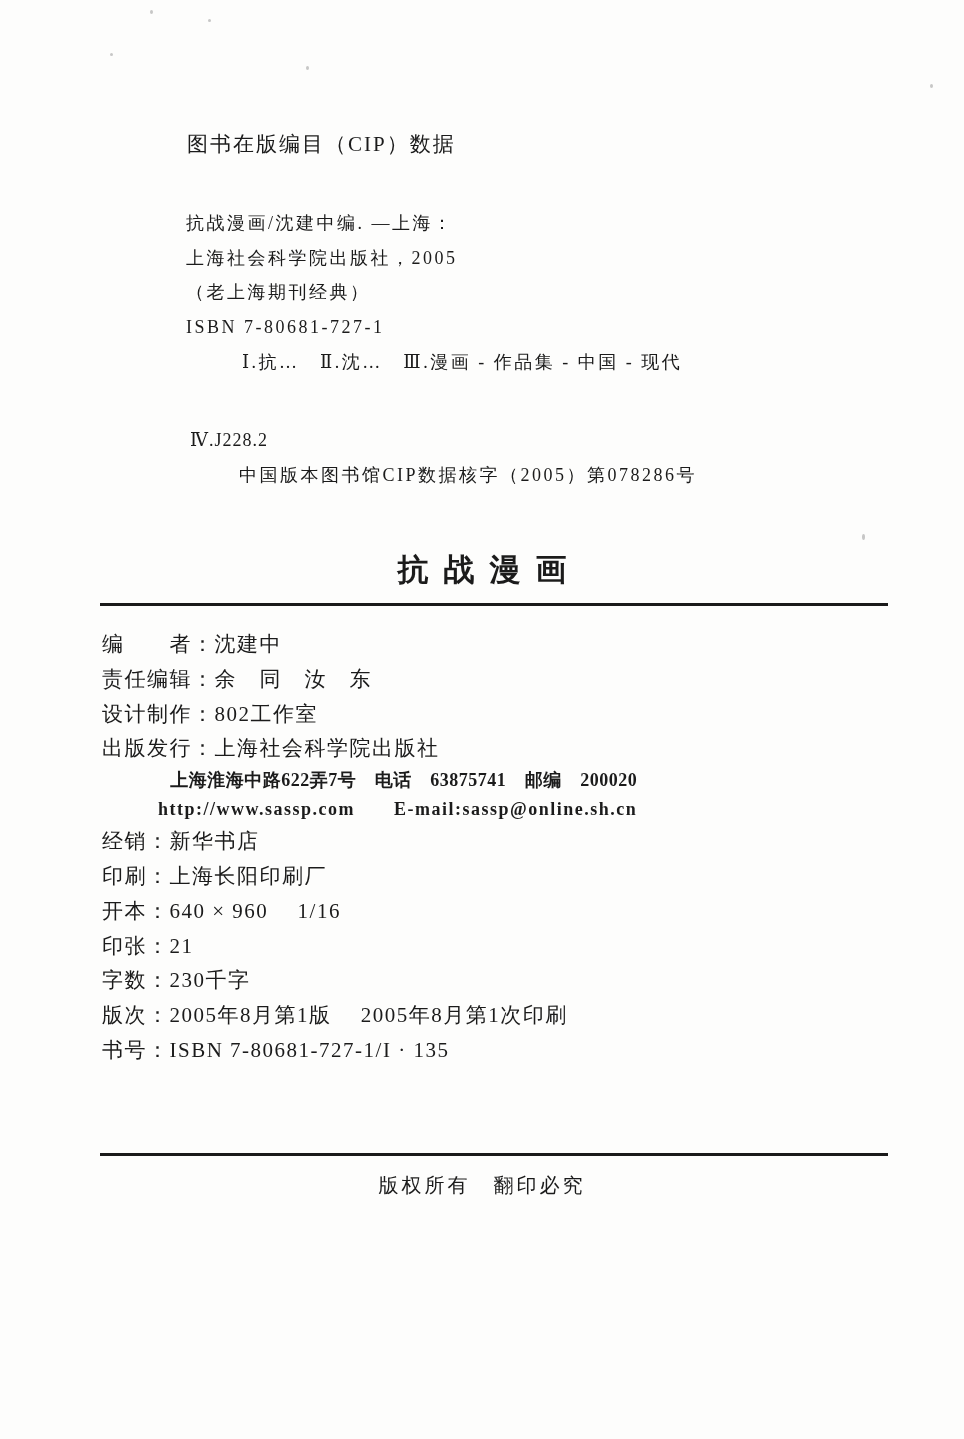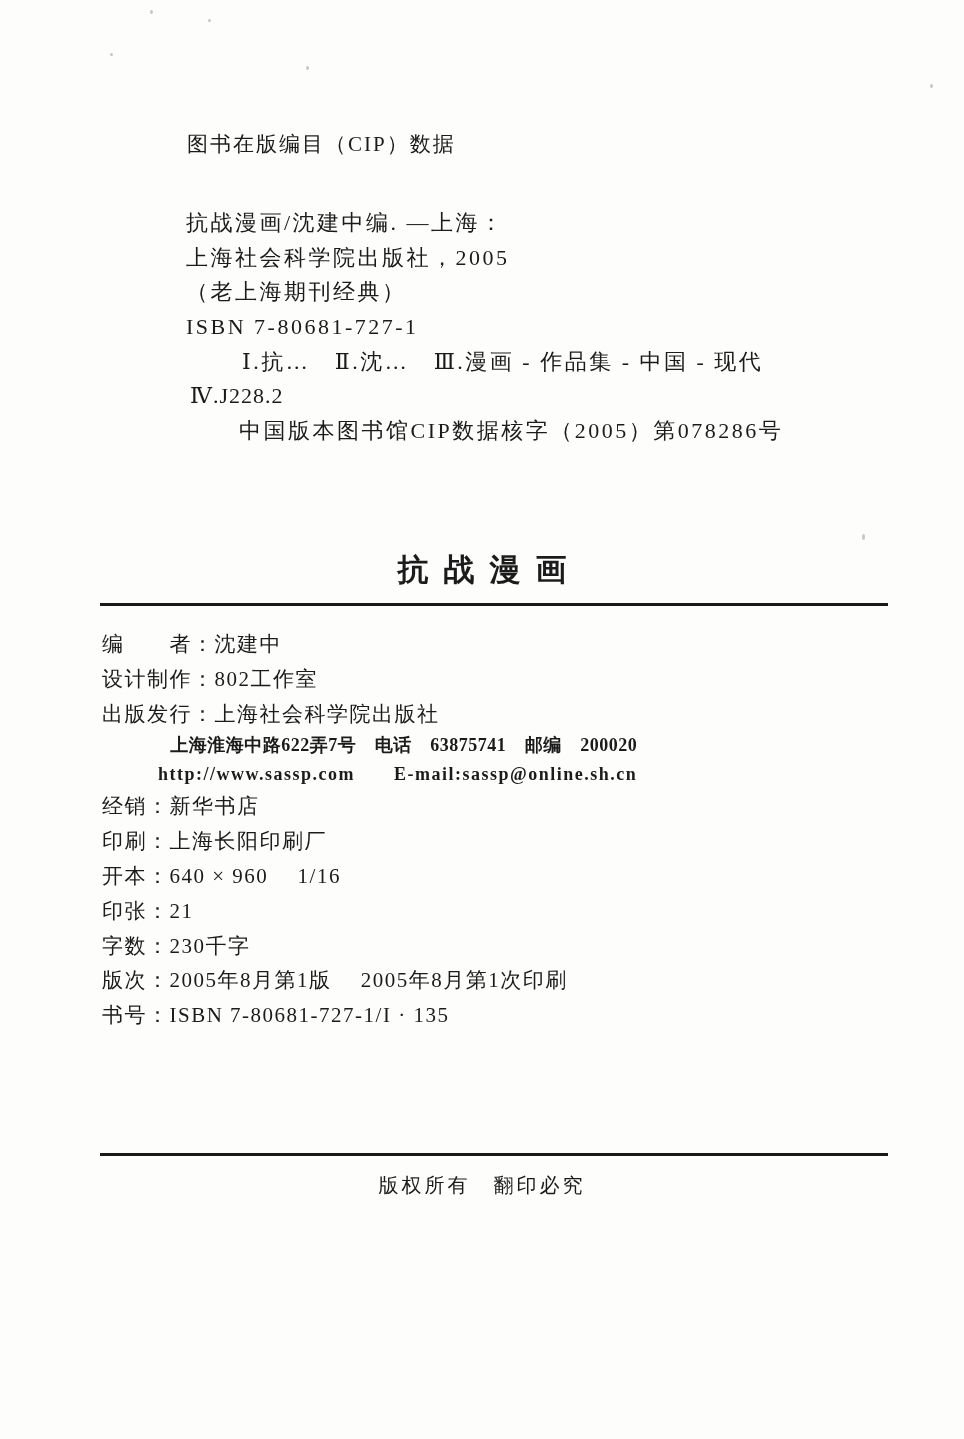--- a/index.html
+++ b/index.html
@@ -11,25 +11,25 @@
     font-family:"Liberation Serif","DejaVu Serif","DejaVu Sans",serif;
     overflow:hidden;
   }
   
   .cip-header{
     position:absolute;left:187px;top:130px;
     font-size:21px;letter-spacing:2px;white-space:nowrap;
   }
   .cip-block{
     position:absolute;left:186px;top:206px;
-    font-size:22px;line-height:34.7px;letter-spacing:2.5px;white-space:nowrap;
+    font-size:18px;line-height:34.7px;letter-spacing:2.5px;white-space:nowrap;
   }
   .cip-line{height:34.7px;}
   .cip-line.ind-a{padding-left:56px;}
-  .cip-line.ind-b{padding-left:4px;letter-spacing:1px;}
+  .cip-line.ind-b{padding-left:4px;letter-spacing:1px;margin-top:44px;}
   .cip-line.ind-c{padding-left:53px;}
   
   .book-title{
     position:absolute;top:549px;left:0;width:100%;
     margin:0;text-align:center;
     font-family:Liberation Mono, monospace;
     font-weight:bold;font-size:31px;letter-spacing:15px;text-indent:15px;
   }
   
   .rule{position:absolute;left:100px;width:788px;height:3px;background:#1a1a1a;}
@@ -78,20 +78,21 @@
     <div class="cip-line ind-b">Ⅳ.J228.2</div>
     <div class="cip-line ind-c">中国版本图书馆CIP数据核字（2005）第078286号</div>
   </div>
 
   <h1 class="book-title">抗战漫画</h1>
 
   <div class="rule rule-top"></div>
 
   <div class="colophon">
     <div class="row"><span>编　　者：</span><span>沈建中</span></div>
+    <div class="row"><span>责任编辑：</span><span>余　同　汝　东</span></div>
     <div class="row"><span>设计制作：</span><span>802工作室</span></div>
     <div class="row"><span>出版发行：</span><span>上海社会科学院出版社</span></div>
 
     <div class="pub-contact">
       <div class="pub-line addr">上海淮海中路622弄7号　电话　63875741　邮编　200020</div>
       <div class="pub-line web">http://www.sassp.com　　E-mail:sassp@online.sh.cn</div>
     </div>
 
     <div class="row"><span>经销：</span><span>新华书店</span></div>
     <div class="row"><span>印刷：</span><span>上海长阳印刷厂</span></div>

